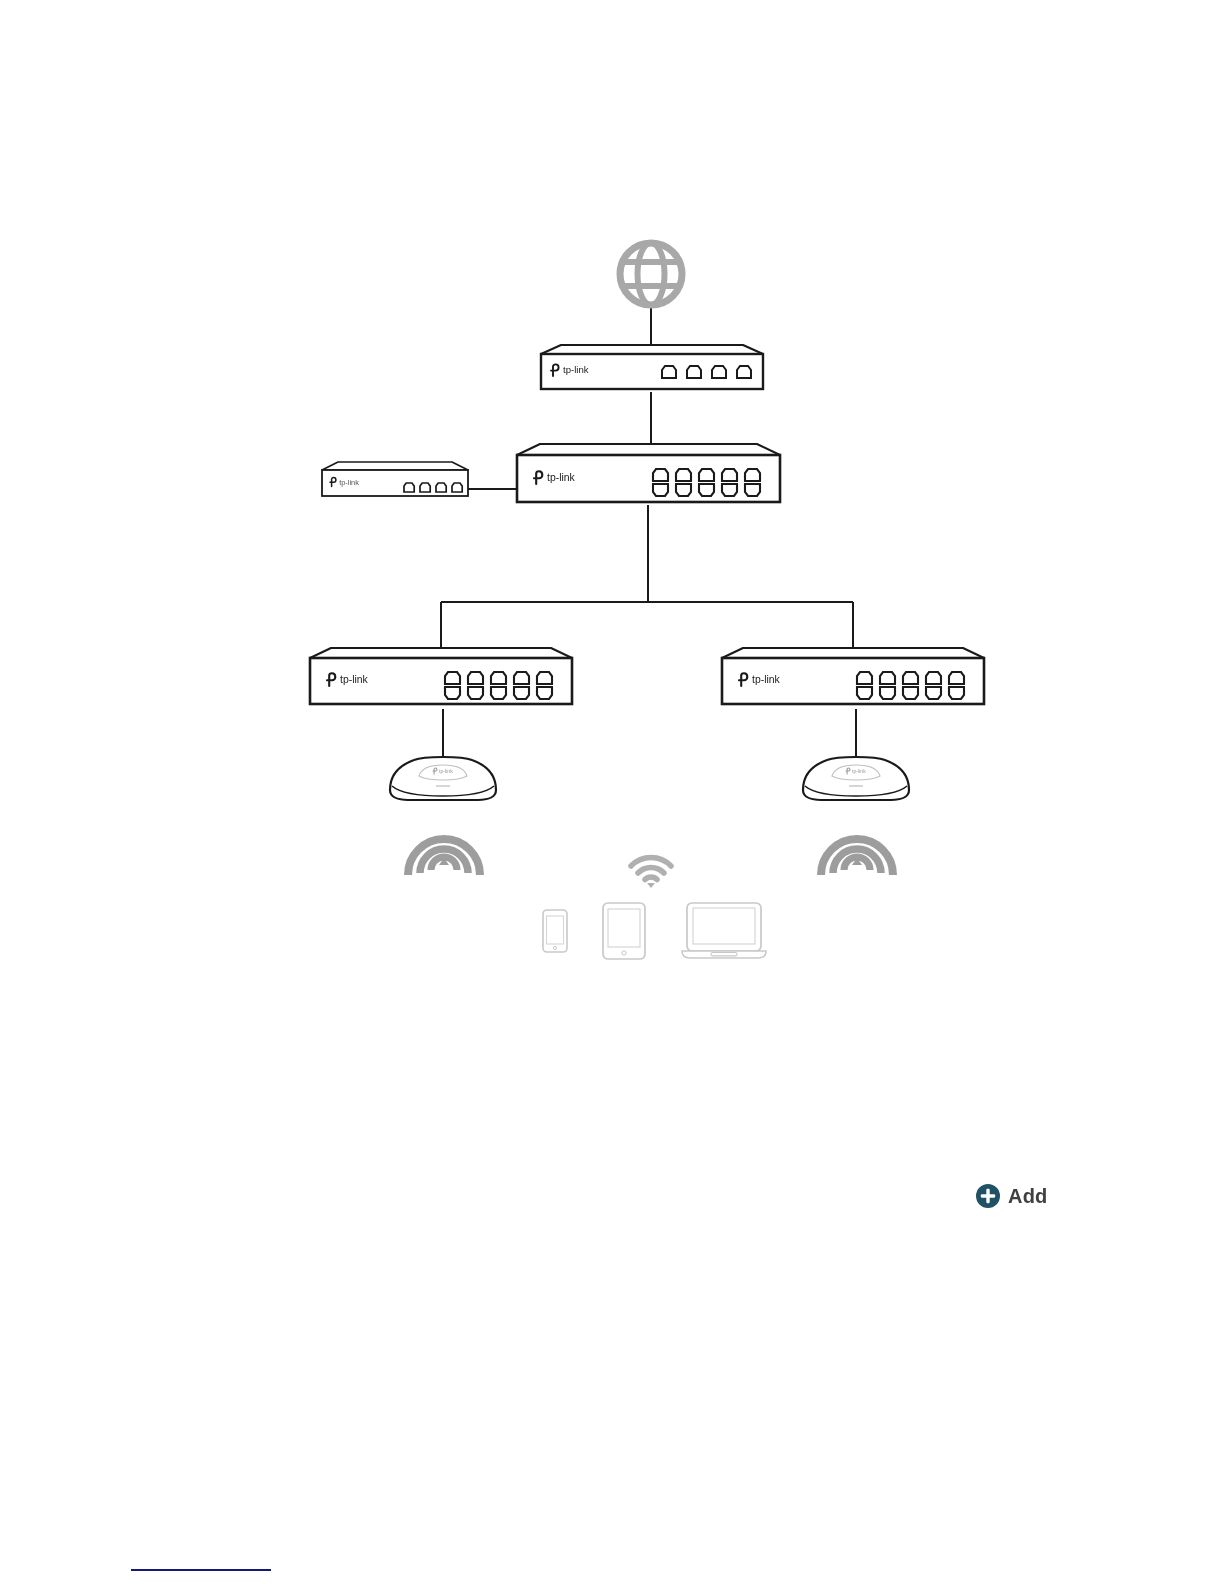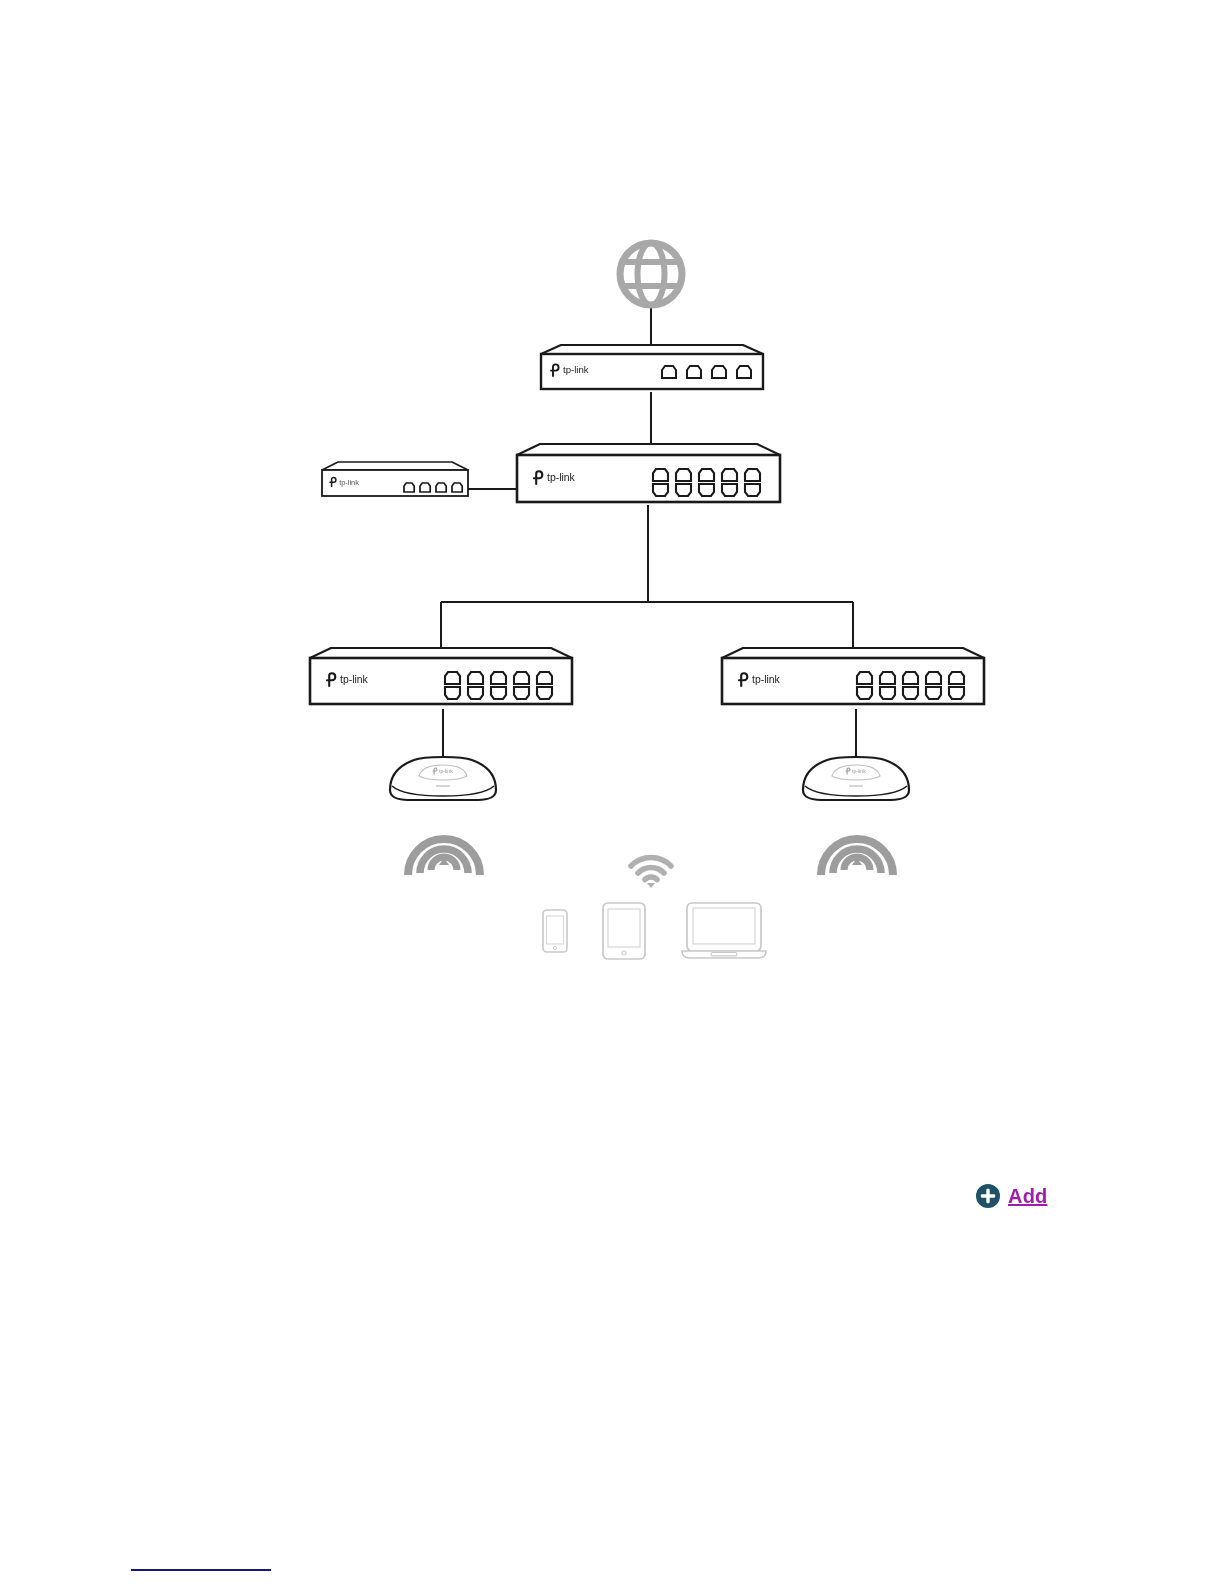--- a/index.html
+++ b/index.html
@@ -38,24 +38,23 @@
   }
   .add-icon {
     width: 26px;
     height: 26px;
     display: block;
   }
   .add-label {
     font-family: "Liberation Sans", sans-serif;
     font-size: 20px;
     font-weight: 600;
-    color: #a21caf;
+    color: #404040;
     letter-spacing: 0.2px;
     line-height: 1;
-    text-decoration: underline;
   }
   .footnote-rule {
     position: absolute;
     left: 131px;
     top: 1569px;
     width: 140px;
     height: 0;
     border-top: 2px solid #15187a;
   }
 </style>

